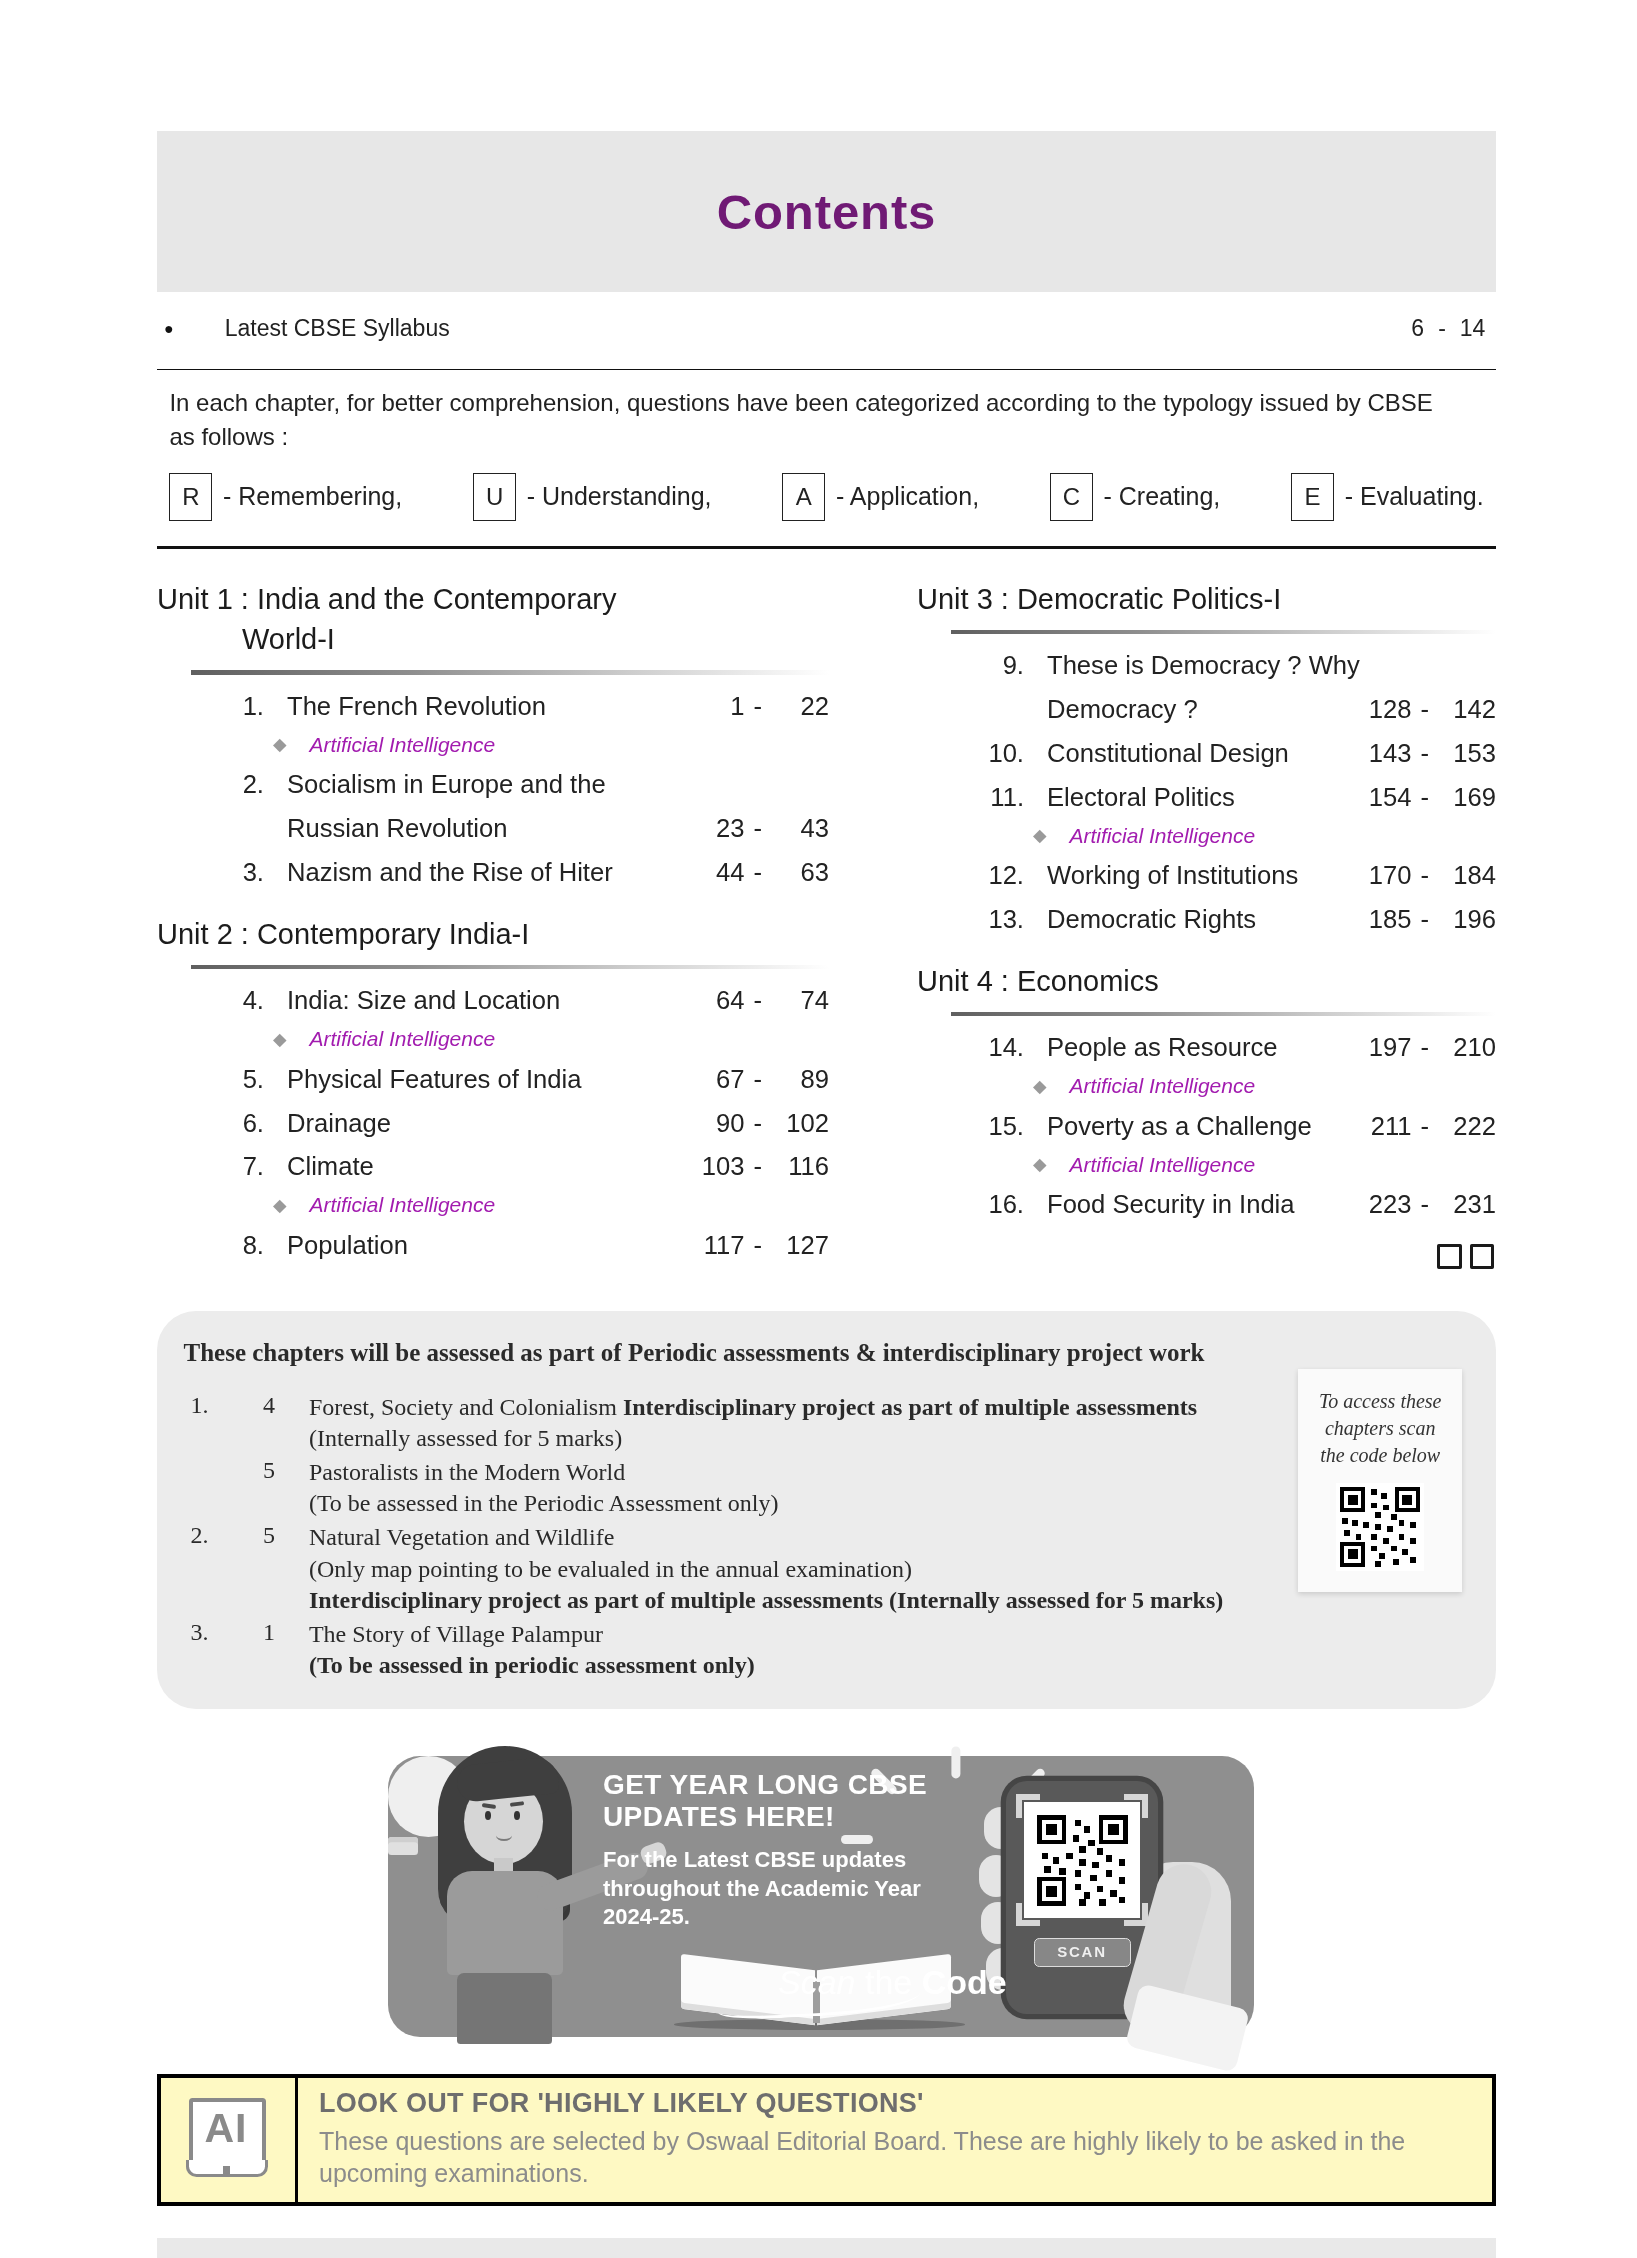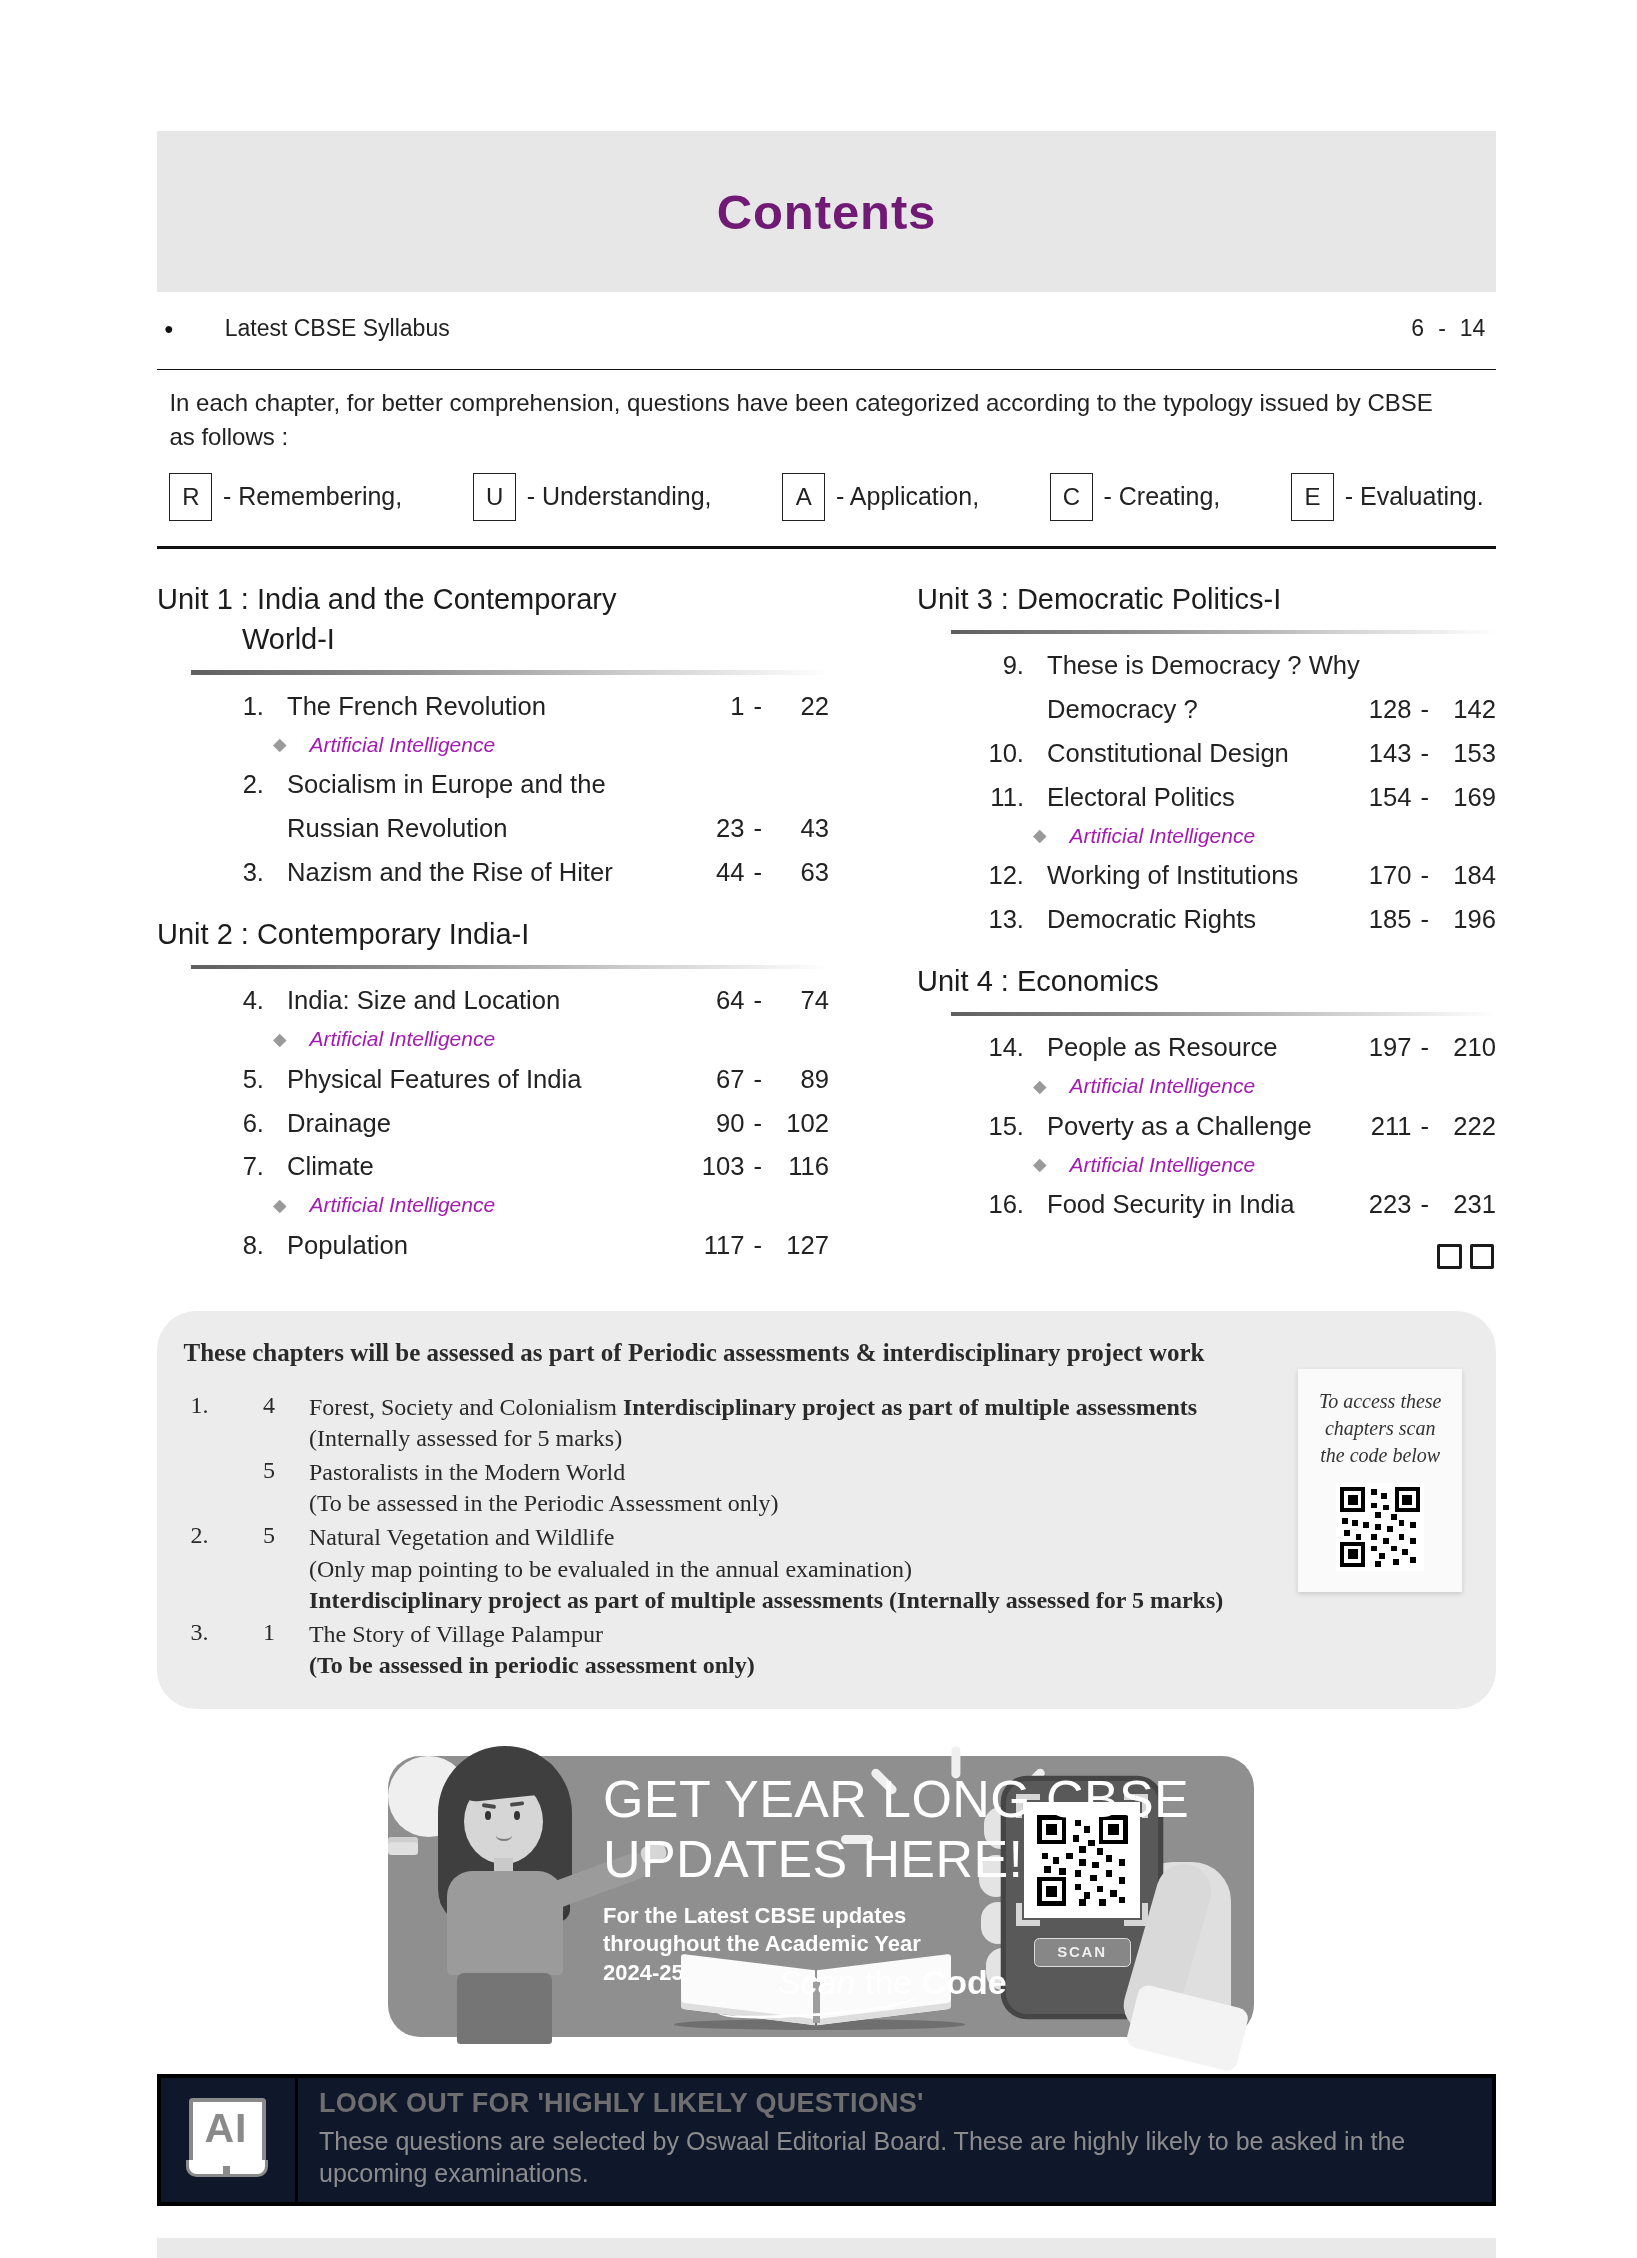--- a/index.html
+++ b/index.html
@@ -74,21 +74,21 @@
     position:absolute; right:34px; top:58px; width:146px; background:#fafafa;
     box-shadow:0 1.8px 5.3px rgba(0,0,0,0.15); padding:19.4px 8.8px 21px; text-align:center;
   }
   .qr-card-text { font-size:20px; font-style:italic; line-height:1.35; color:#333; }
   .qr-small { margin-top:14px; }
 
   
   .banner-wrap { position:relative; height:305px; margin-top:30px; }
   .banner { position:absolute; left:231px; top:17.6px; width:866px; height:281px; background:#8f8f8f; border-radius:32px; }
   .b-text { position:absolute; left:446px; top:30px; color:#fff; z-index:5; }
-  .b-h { font-size:52px; font-weight:400; line-height:1.16; letter-spacing:0.4px; white-space:nowrap; }
+  .b-h { font-size:28px; font-weight:700; line-height:1.16; letter-spacing:0.4px; white-space:nowrap; }
   .b-sub { margin-top:12.4px; font-size:22px; font-weight:bold; line-height:1.3; white-space:nowrap; }
   .b-scan { position:absolute; left:175px; top:194px; white-space:nowrap; font-size:34px; }
   .b-scan-i { font-style:italic; }
   .b-scan-b { font-weight:800; }
   .b-swoosh { position:absolute; left:115px; top:228px; width:203px; height:16px;
     border-bottom:3.5px solid #fff; border-radius:0 0 60% 40% / 0 0 23px 10.6px; transform:rotate(-3deg); }
 
   
   .girl { position:absolute; left:249px; top:1.8px; width:265px; height:303px; z-index:4; }
   .girl div { position:absolute; }
@@ -140,21 +140,21 @@
   .brk-tl { left:-8px; top:-8px; border-left-width:6.2px; border-top-width:6.2px; }
   .brk-tr { right:-8px; top:-8px; border-right-width:6.2px; border-top-width:6.2px; }
   .brk-bl { left:-8px; bottom:-8px; border-left-width:6.2px; border-bottom-width:6.2px; }
   .brk-br { right:-8px; bottom:-8px; border-right-width:6.2px; border-bottom-width:6.2px; }
   .scan-btn { margin:19.4px auto 0; width:95px; height:27px; background:#878787; border:1.8px solid #ddd; border-radius:5.3px;
     color:#efefef; font-size:15px; font-weight:bold; letter-spacing:1.8px; text-align:center; line-height:25.6px; }
   .hand-thumb { position:absolute; left:752px; top:106px; width:55px; height:173px; background:#d9d9d9; border-radius:30px; transform:rotate(16deg); z-index:4; }
   .hand-cuff { position:absolute; left:743px; top:240px; width:113px; height:64px; background:#f3f3f3; border-radius:10.6px; transform:rotate(14deg); z-index:4; }
 
   
-  .ai-box { margin-top:30px; border:4.4px solid #000; display:flex; background:#0f172a; }
+  .ai-box { margin-top:30px; border:4.4px solid #000; display:flex; background:#fef9c3; }
   .ai-icon-cell { width:134px; border-right:3.5px solid #000; display:flex; align-items:center; justify-content:center; padding:12.4px 0; }
   .book-icon { position:relative; width:85px; height:90px; }
   .book-icon div { position:absolute; }
   .bi-body { left:3.5px; top:3.5px; width:69px; height:64px; border:4.4px solid #8a8a8a; border-radius:3.5px 3.5px 8.8px 8.8px; background:#fff; }
   .bi-pages { left:0px; top:65px; width:76px; height:14px; border:3.5px solid #8a8a8a; border-top:none; border-radius:0 0 10.6px 10.6px; background:#fff; }
   .bi-spine { left:37px; top:71px; width:7px; height:10.6px; background:#8a8a8a; }
   .bi-ai { left:0; top:10.6px; width:81px; text-align:center; font-size:41px; font-weight:800; color:#8a8a8a; letter-spacing:0.9px; }
   .ai-text-cell { flex:1; padding:10.6px 21px 12.4px; }
   .ai-heading { color:#6e6e6e; font-weight:bold; font-size:27px; letter-spacing:0.3px; }
   .ai-body { color:#8c8c8c; font-size:25px; line-height:1.3; margin-top:5.3px; max-width:1129px; }

